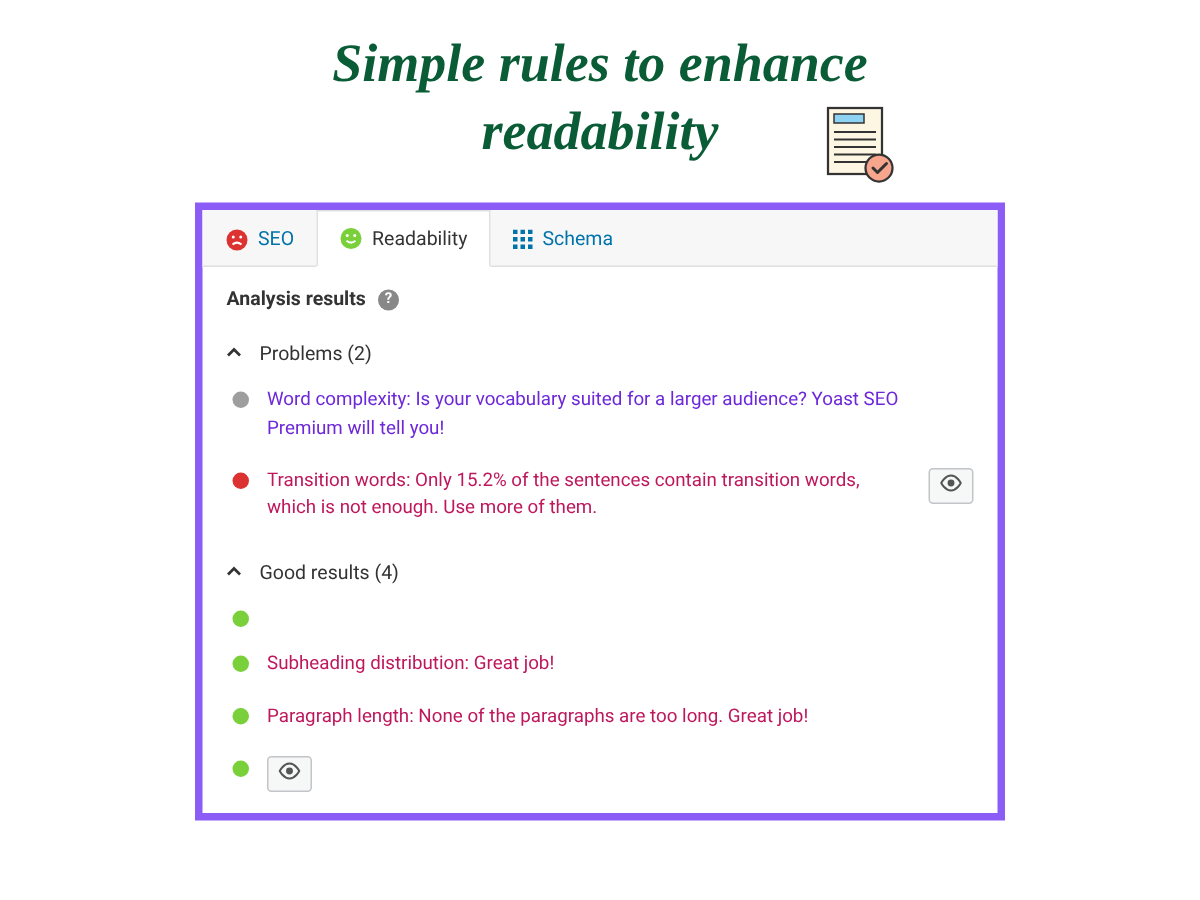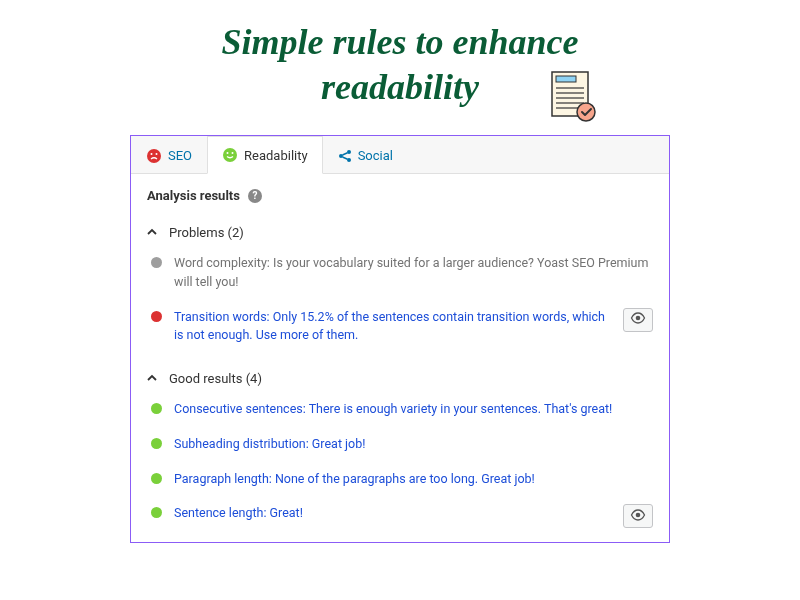--- a/index.html
+++ b/index.html
@@ -26,21 +26,21 @@
       max-width: 500px;
     }
     .header-icon {
       position: absolute;
       top: 68px;
       right: 200px;
       display: inline-block;
     }
     .panel {
       margin: 10px 130px 0;
-      border: 1px solid #8b5cf6;
+      border: 5px solid #8b5cf6;
       background: #fff;
     }
     .tabs {
       display: flex;
       border-bottom: 1px solid #e0e0e0;
       background: #f7f7f7;
       padding: 0;
     }
     .tab {
       display: flex;
@@ -118,24 +118,24 @@
       border-radius: 50%;
       flex-shrink: 0;
       margin-top: 3px;
     }
     .bullet.gray { background: #9e9e9e; }
     .bullet.red { background: #dc3232; }
     .bullet.green { background: #7ad03a; }
     .result-text {
       flex: 1;
       font-size: 12.5px;
-      color: #1d4ed8;
+      color: #be185d;
       line-height: 1.5;
     }
-    .result-text.muted { color: #737373; }
+    .result-text.muted { color: #6d28d9; }
     .eye-btn {
       border: 1px solid #c3c4c7;
       background: #f6f7f7;
       border-radius: 3px;
       width: 30px;
       height: 24px;
       display: inline-flex;
       align-items: center;
       justify-content: center;
       cursor: pointer;
@@ -182,28 +182,32 @@
             <circle cx="5.5" cy="6" r="1" fill="#fff"></circle>
             <circle cx="10.5" cy="6" r="1" fill="#fff"></circle>
             <path d="M5 9.5 Q8 12 11 9.5" stroke="#fff" stroke-width="1.3" fill="none"></path>
           </svg>
       </span>
       <span>Readability</span>
     </div>
     <div class="tab">
       <span class="tab-icon">
         <svg width="14" height="14" viewBox="0 0 14 14">
-            <circle cx="3" cy="7" r="2" fill="#0073aa"></circle>
-            <circle cx="11" cy="3" r="2" fill="#0073aa"></circle>
-            <circle cx="11" cy="11" r="2" fill="#0073aa"></circle>
-            <line x1="4.5" y1="6" x2="9.5" y2="3.8" stroke="#0073aa" stroke-width="1.5"></line>
-            <line x1="4.5" y1="8" x2="9.5" y2="10.2" stroke="#0073aa" stroke-width="1.5"></line>
-          </svg>
-      </span>
-      <span>Social</span>
+            <rect x="0" y="0" width="3" height="3" fill="#0073aa"></rect>
+            <rect x="5" y="0" width="3" height="3" fill="#0073aa"></rect>
+            <rect x="10" y="0" width="3" height="3" fill="#0073aa"></rect>
+            <rect x="0" y="5" width="3" height="3" fill="#0073aa"></rect>
+            <rect x="5" y="5" width="3" height="3" fill="#0073aa"></rect>
+            <rect x="10" y="5" width="3" height="3" fill="#0073aa"></rect>
+            <rect x="0" y="10" width="3" height="3" fill="#0073aa"></rect>
+            <rect x="5" y="10" width="3" height="3" fill="#0073aa"></rect>
+            <rect x="10" y="10" width="3" height="3" fill="#0073aa"></rect>
+          </svg>
+      </span>
+      <span>Schema</span>
     </div>
   </div>
 
   <div class="analysis-header">
     <span>Analysis results</span>
     <span class="help-icon">?</span>
   </div>
 
   <div class="section">
     <div class="section-header">
@@ -240,36 +244,34 @@
         <svg width="10" height="10" viewBox="0 0 10 10">
             <path d="M1 7 L5 3 L9 7" stroke="#333" stroke-width="1.8" fill="none"></path>
           </svg>
       </span>
       <span>Good results (4)</span>
     </div>
 
 
     <div class="result-row">
       <span class="bullet green"></span>
-      <span class="result-text">Consecutive sentences: There is enough variety in your sentences. That's great!</span>
     </div>
 
     <div class="result-row">
       <span class="bullet green"></span>
       <span class="result-text">Subheading distribution: Great job!</span>
     </div>
 
     <div class="result-row">
       <span class="bullet green"></span>
       <span class="result-text">Paragraph length: None of the paragraphs are too long. Great job!</span>
     </div>
 
     <div class="result-row">
       <span class="bullet green"></span>
-      <span class="result-text">Sentence length: Great!</span>
       <button class="eye-btn">
         <span>
           <svg width="16" height="12" viewBox="0 0 16 12">
               <path d="M8 1 C4 1 1.5 6 1.5 6 S4 11 8 11 S14.5 6 14.5 6 S12 1 8 1 Z" fill="none" stroke="#555" stroke-width="1.3"></path>
               <circle cx="8" cy="6" r="2.3" fill="#555"></circle>
             </svg>
         </span>
       </button>
     </div>
   </div>

